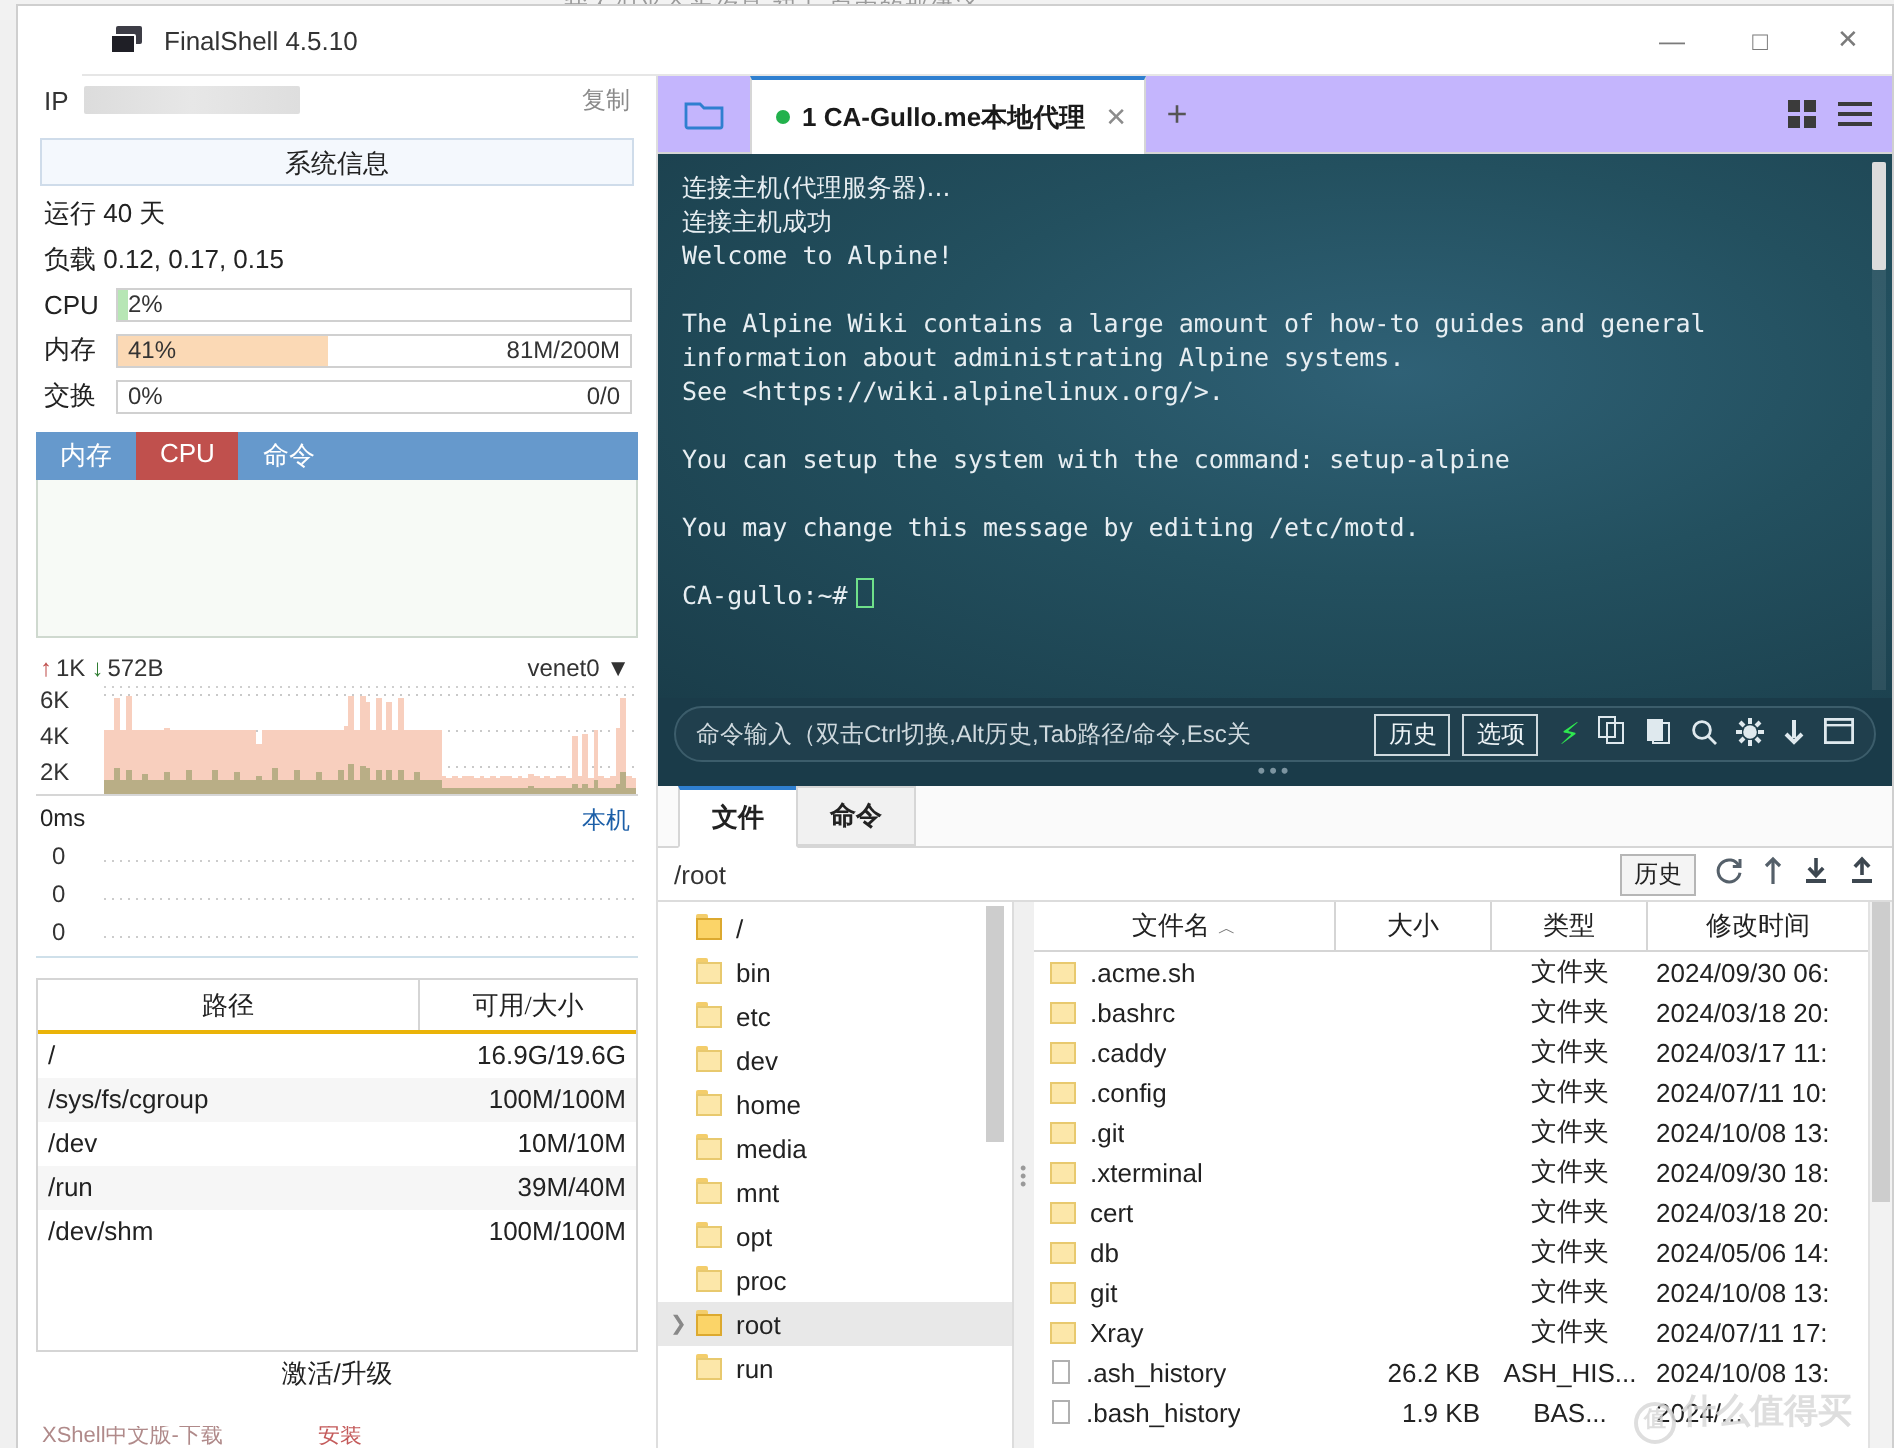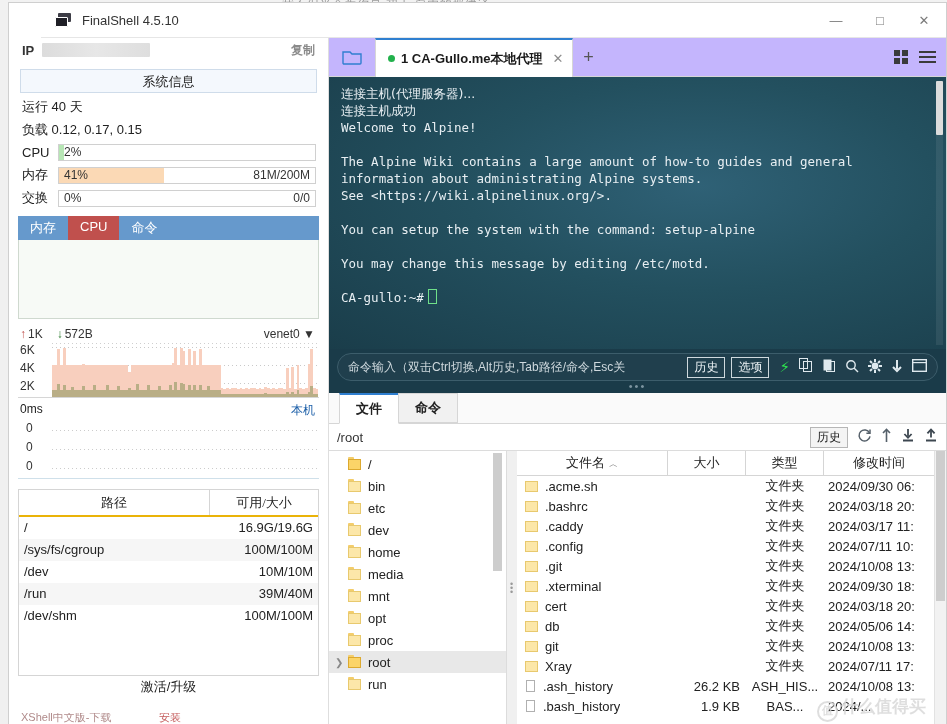--- a/index.html
+++ b/index.html
@@ -74,21 +74,21 @@
   .sync-row {
     display: flex; align-items: center; height: 28px; padding-left: 4px;
     font-size: 13px; color: #333;
   }
   .sync-dot {
     width: 9px; height: 9px; border-radius: 50%; background: #9a9a9a;
     margin-left: 14px;
   }
   .ip-row {
     display: flex; align-items: center; height: 24px; padding-left: 4px;
-    font-size: 13px; color: #333; position: relative; font-weight: bold;
+    font-size: 13px; color: #333; position: relative;
   }
   .ip-mask {
     margin-left: 8px; width: 108px; height: 14px;
     background: linear-gradient(90deg,#dcdcdc,#e7e7e7 50%,#dedede);
     border-radius: 1px;
   }
   .ip-copy {
     position: absolute; right: 4px; font-size: 12px; color: #8a8a8a;
   }
   .sysinfo-btn {
@@ -125,21 +125,21 @@
   .proc-body {
     height: 78px; border: 1px solid #cfd9cf; border-top: none; background: #f7faf6;
   }
 
   
   .net-head {
     display: flex; align-items: center; margin-top: 8px; padding-left: 2px;
     font-size: 12px; position: relative;
   }
   .net-up { color: #c0504d; margin-right: 2px; }
-  .net-up-v { color: #333; margin-right: 14px; }
+  .net-up-v { color: #333; margin-right: 3px; }
   .net-dn { color: #2f7d32; margin-right: 2px; }
   .net-dn-v { color: #333; }
   .net-iface {
     position: absolute; right: 4px; font-size: 12px; color: #333;
   }
   .net-chart {
     position: relative; height: 54px; margin-top: 2px; background: #fff;
     border-bottom: 1px solid #d6d6d6; overflow: hidden;
   }
   .net-axis {

